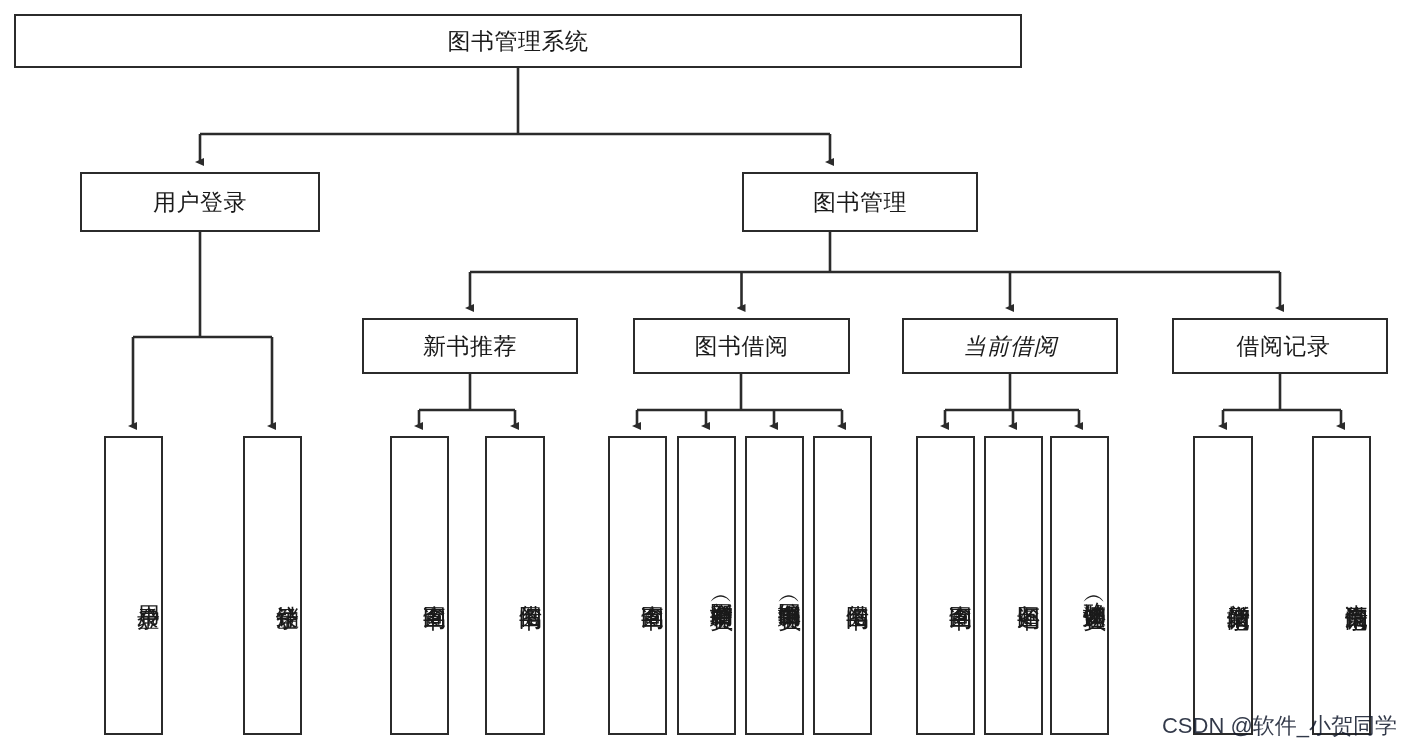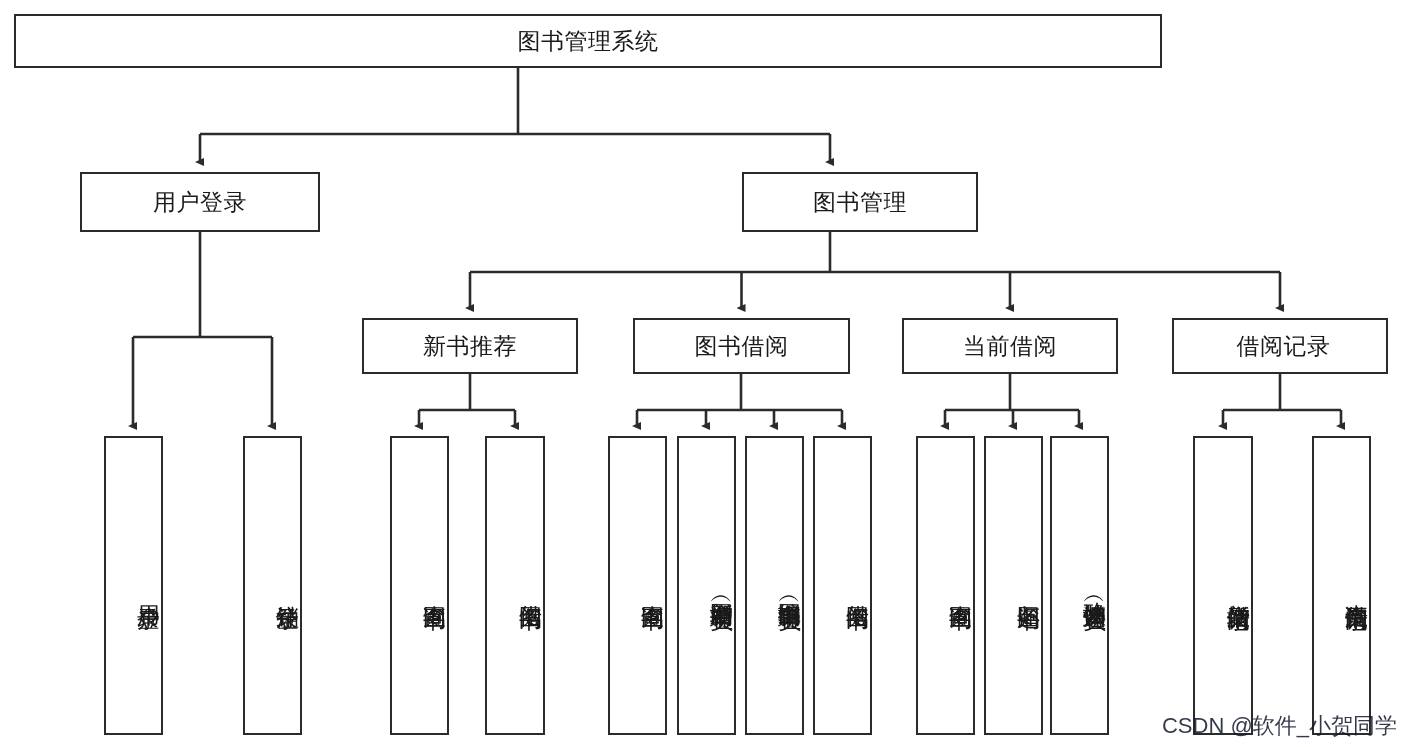--- a/index.html
+++ b/index.html
@@ -106,36 +106,36 @@
         <path d="M1013,410 L1013,426" marker-end="url(#arrow)"></path>
         <path d="M1079,410 L1079,426" marker-end="url(#arrow)"></path>
         <path d="M1280,374 L1280,410"></path>
         <path d="M1223,410 L1341,410"></path>
         <path d="M1223,410 L1223,426" marker-end="url(#arrow)"></path>
         <path d="M1341,410 L1341,426" marker-end="url(#arrow)"></path>
       </g>
   </svg>
 
   <div id="nodes-layer">
-      <div class="node horiz" style="left: 14px; top: 14px; width: 1148px; height: 54px;">
+      <div class="node horiz" style="left: 14px; top: 14px; width: 1008px; height: 54px;">
         <span>图书管理系统</span>
       </div>
       <div class="node horiz" style="left: 80px; top: 172px; width: 240px; height: 60px;">
         <span>用户登录</span>
       </div>
       <div class="node horiz" style="left: 712px; top: 172px; width: 236px; height: 60px; margin-left: 30px;">
         <span>图书管理</span>
       </div>
       <div class="node horiz" style="left: 362px; top: 318px; width: 216px; height: 56px;">
         <span>新书推荐</span>
       </div>
       <div class="node horiz" style="left: 633px; top: 318px; width: 217px; height: 56px;">
         <span>图书借阅</span>
       </div>
-      <div class="node horiz" style="left: 902px; top: 318px; width: 216px; height: 56px;">
+      <div class="node horiz" style="left: 902px; top: 318px; width: 216px; height: 56px; font-style: italic;">
         <span>当前借阅</span>
       </div>
       <div class="node horiz" style="left: 1172px; top: 318px; width: 216px; height: 56px; padding-left: 7px;">
         <span>借阅记录</span>
       </div>
       <div class="node vert" style="left: 104px; top: 436px; width: 59px; height: 299px;">
         <span class="vlabel">用户登录</span>
       </div>
       <div class="node vert" style="left: 243px; top: 436px; width: 59px; height: 299px;">
         <span class="vlabel">注销登录</span>

